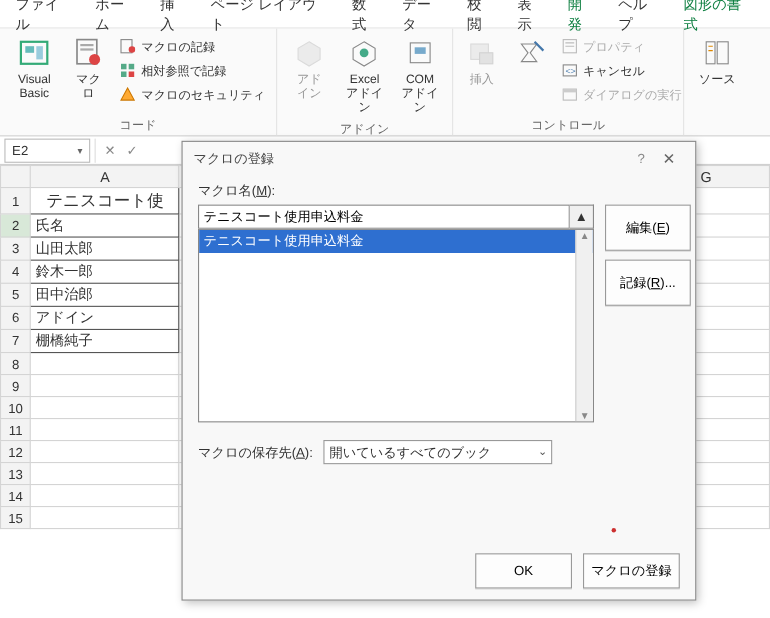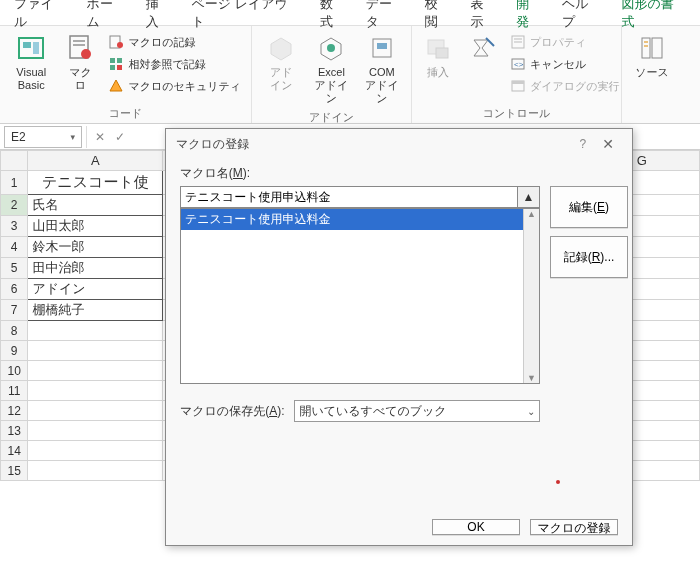--- a/index.html
+++ b/index.html
@@ -57,25 +57,25 @@
 .dlg-row1 { display: flex; gap: 10px; align-items: flex-start; }
 .macro-input-wrap { display: flex; width: 360px; }
 .macro-input { flex: 1; height: 22px; border: 1px solid #888; padding: 0 4px; font-size: 12px; background: #fff; }
 .macro-up { width: 22px; height: 22px; border: 1px solid #888; border-left: none; background: #f0f0f0; display: flex; align-items: center; justify-content: center; cursor: pointer; }
 .macro-list { width: 360px; height: 176px; border: 1px solid #888; background: #fff; margin-top: 0; position: relative; overflow: hidden; }
 .macro-list-item { background: #2e6fd0; color: #fff; padding: 2px 4px; font-size: 12px; }
 .macro-scroll { position: absolute; right: 0; top: 0; bottom: 0; width: 16px; background: #f0f0f0; border-left: 1px solid #ccc; display: flex; flex-direction: column; justify-content: space-between; align-items: center; }
 .side-btns { display: flex; flex-direction: column; gap: 8px; }
 .side-btn { width: 78px; height: 42px; border: 1px solid #999; background: #fdfdfd; font-size: 12px; cursor: pointer; box-shadow: 0 1px 0 #ddd; }
 .save-row { display: flex; align-items: center; gap: 10px; margin-top: 16px; }
-.save-select { width: 246px; height: 22px; border: 1px solid #999; background: #fff; padding: 0 4px; font-size: 12px; display: flex; align-items: center; gap: 20px; }
+.save-select { width: 208px; height: 22px; border: 1px solid #999; background: #fff; padding: 0 4px; font-size: 12px; display: flex; align-items: center; gap: 20px; }
 .save-select .dd { margin-left: auto; font-size: 10px; color: #555; }
 .desc-label { margin-top: 10px; font-size: 12px; }
 .dlg-footer { margin-top: auto; display: flex; justify-content: flex-end; gap: 10px; padding-top: 10px; }
-.dlg-footer button { width: 88px; height: 16px; border: 1px solid #999; background: #fdfdfd; font-size: 12px; cursor: pointer; box-shadow: 0 1px 0 #ddd; }
+.dlg-footer button { width: 88px; height: 32px; border: 1px solid #999; background: #fdfdfd; font-size: 12px; cursor: pointer; box-shadow: 0 1px 0 #ddd; }
 .underline { text-decoration: underline; }
 .red-dot { position: absolute; width: 4px; height: 4px; background: #cc3030; border-radius: 50%; left: 556px; top: 480px; }
 </style>
 </head>
 <body>
 
 <div class="menubar">
   <div class="menu-item">ファイル</div>
   <div class="menu-item">ホーム</div>
   <div class="menu-item">挿入</div>

